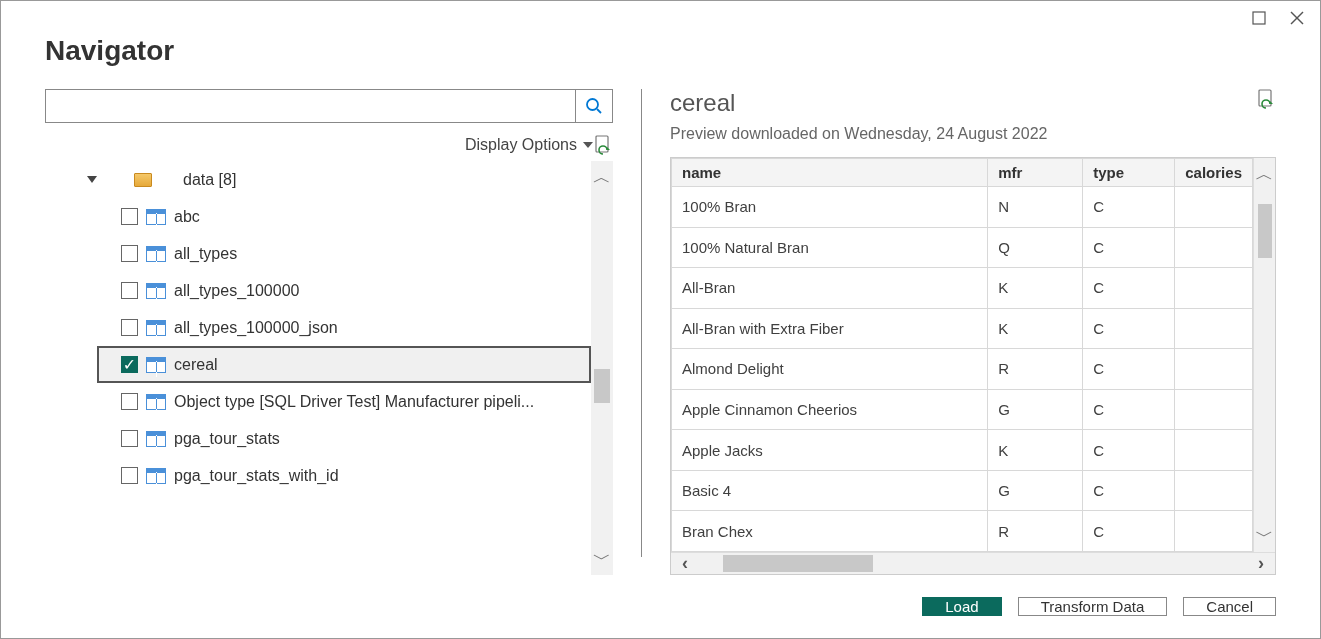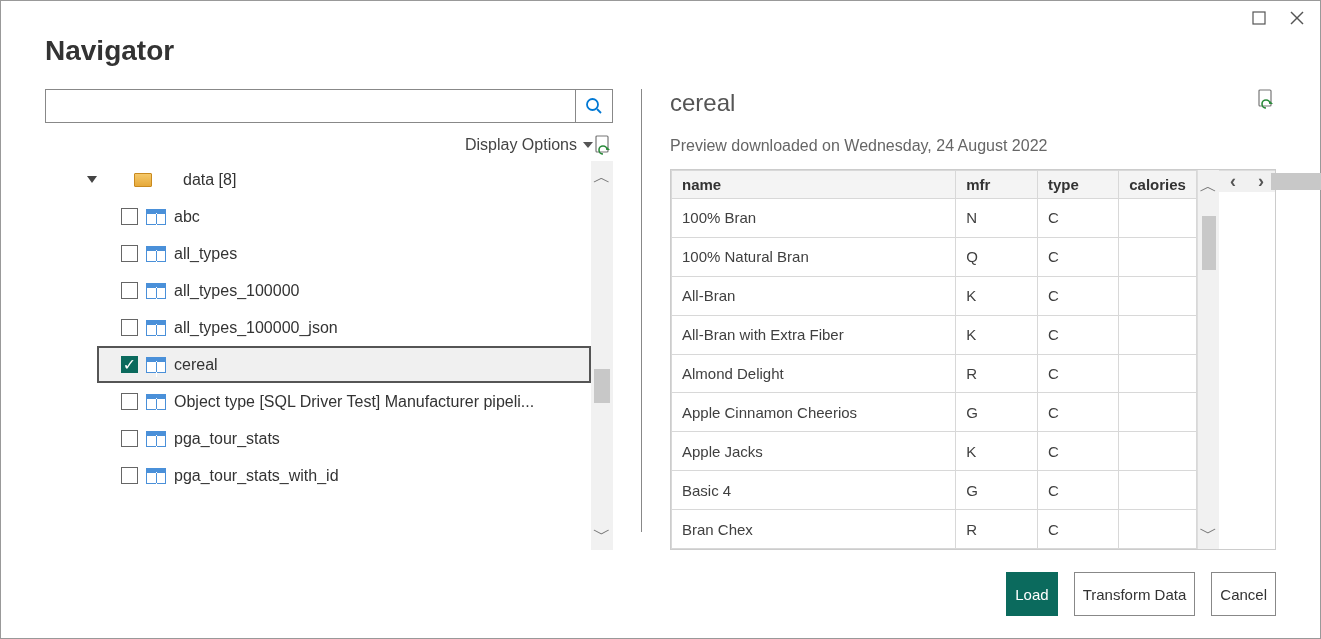--- a/index.html
+++ b/index.html
@@ -225,27 +225,27 @@
       align-items: flex-start;
     }
     .preview-title {
       font-size: 24px;
       color: #555;
       font-weight: 400;
     }
     .preview-sub {
       font-size: 16px;
       color: #666;
-      margin-top: 20px;
+      margin-top: 8px;
       margin-bottom: 14px;
     }
     .table-wrap {
       flex: 1;
       display: flex;
-      flex-direction: row;
+      flex-direction: column;
       min-height: 0;
       border: 1px solid #ccc;
     }
     .table-scroll {
       flex: 1;
       display: flex;
       min-height: 0;
     }
     .datatable {
       flex: 1;
@@ -315,22 +315,22 @@
       width: 150px;
       background: #c8c8c8;
     }
     .footer {
       display: flex;
       justify-content: flex-end;
       gap: 16px;
       padding: 22px 44px 22px 44px;
     }
     .btn {
-      height: 44px;
-      padding: 0 8px;
+      height: 19px;
+      padding: 0 22px;
       border: 1px solid #888;
       background: #fff;
       font-size: 15px;
       cursor: pointer;
       color: #333;
     }
     .btn.primary {
       background: #0b6a5d;
       border-color: #0b6a5d;
       color: #fff;

